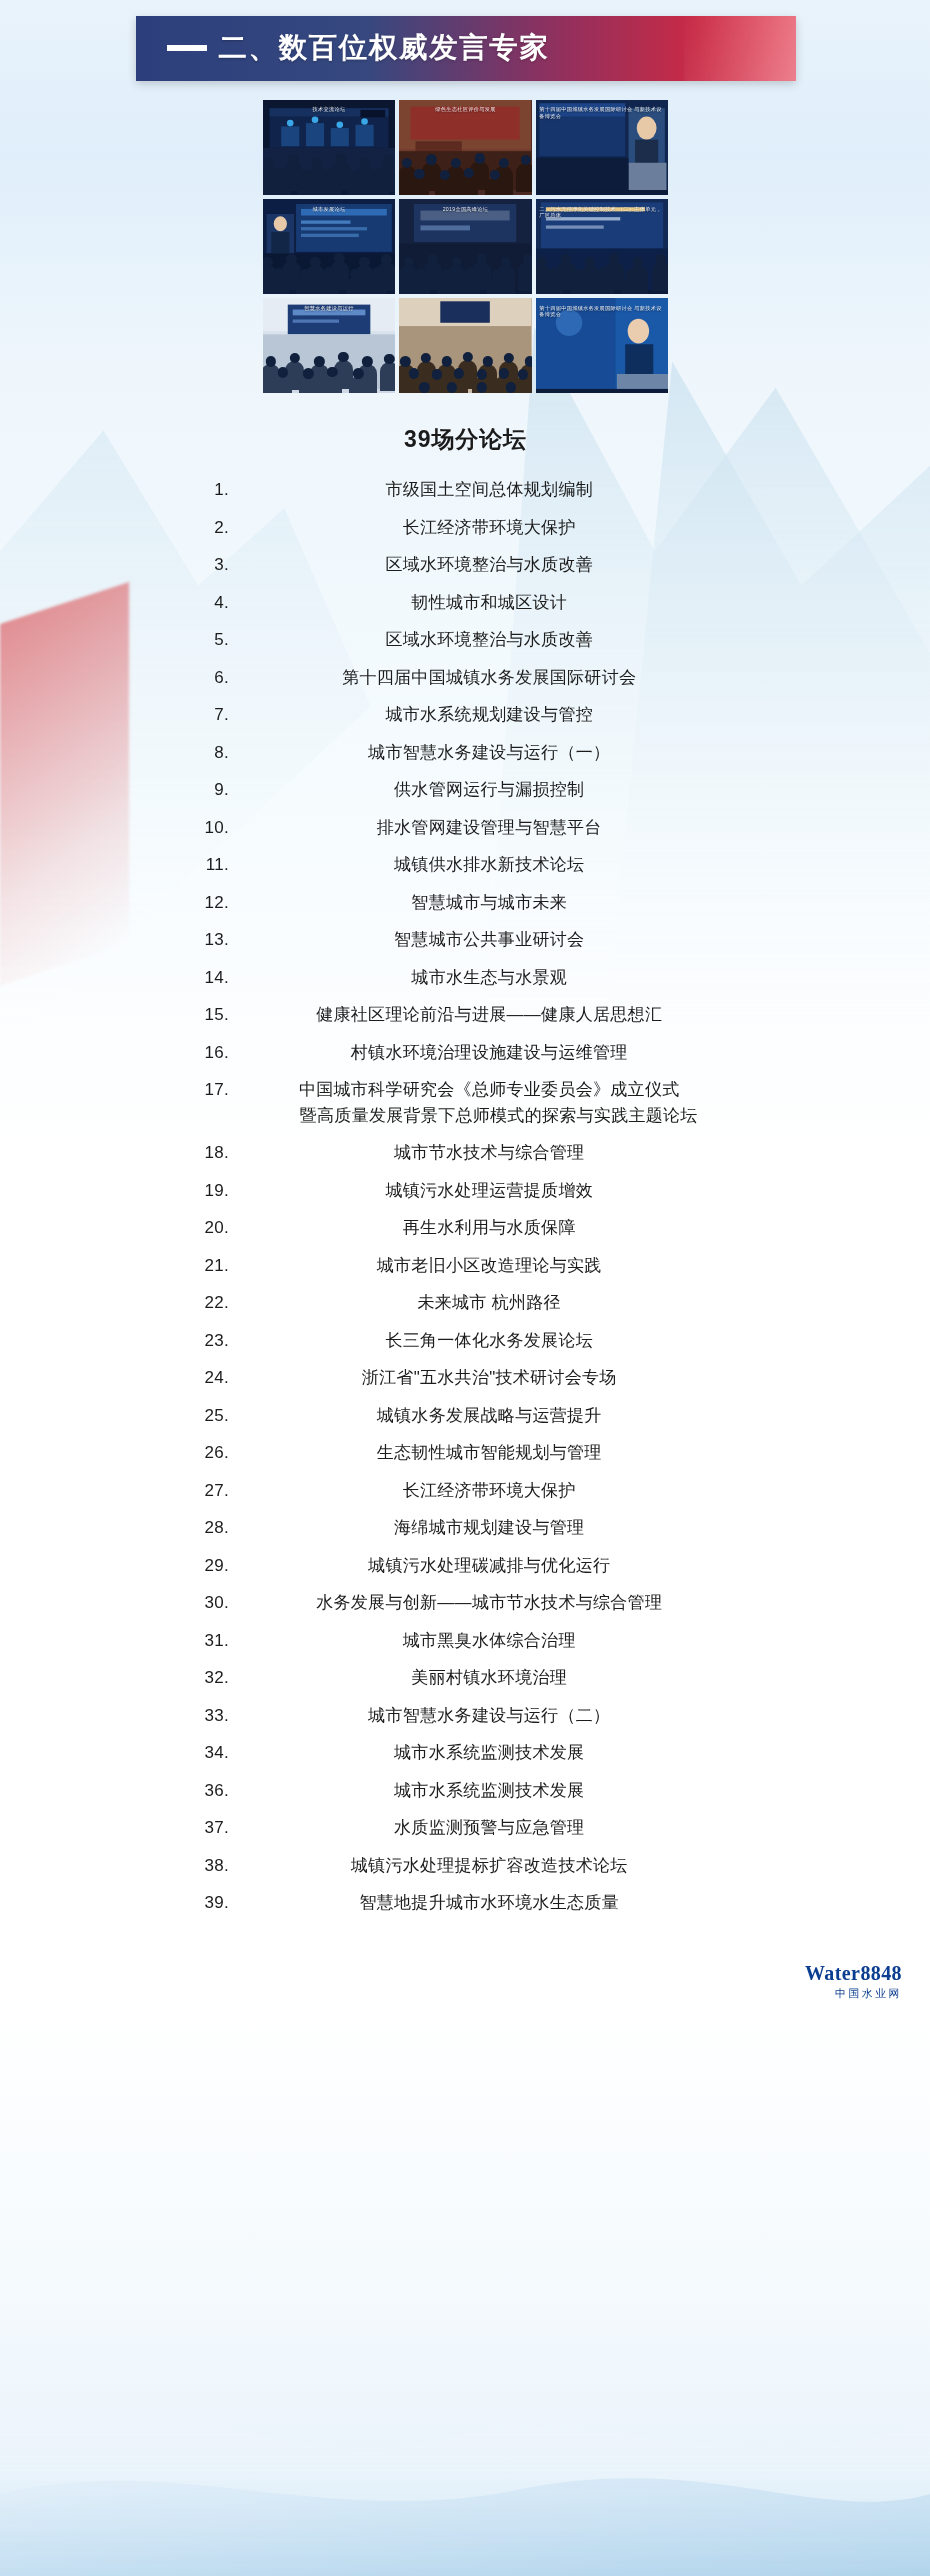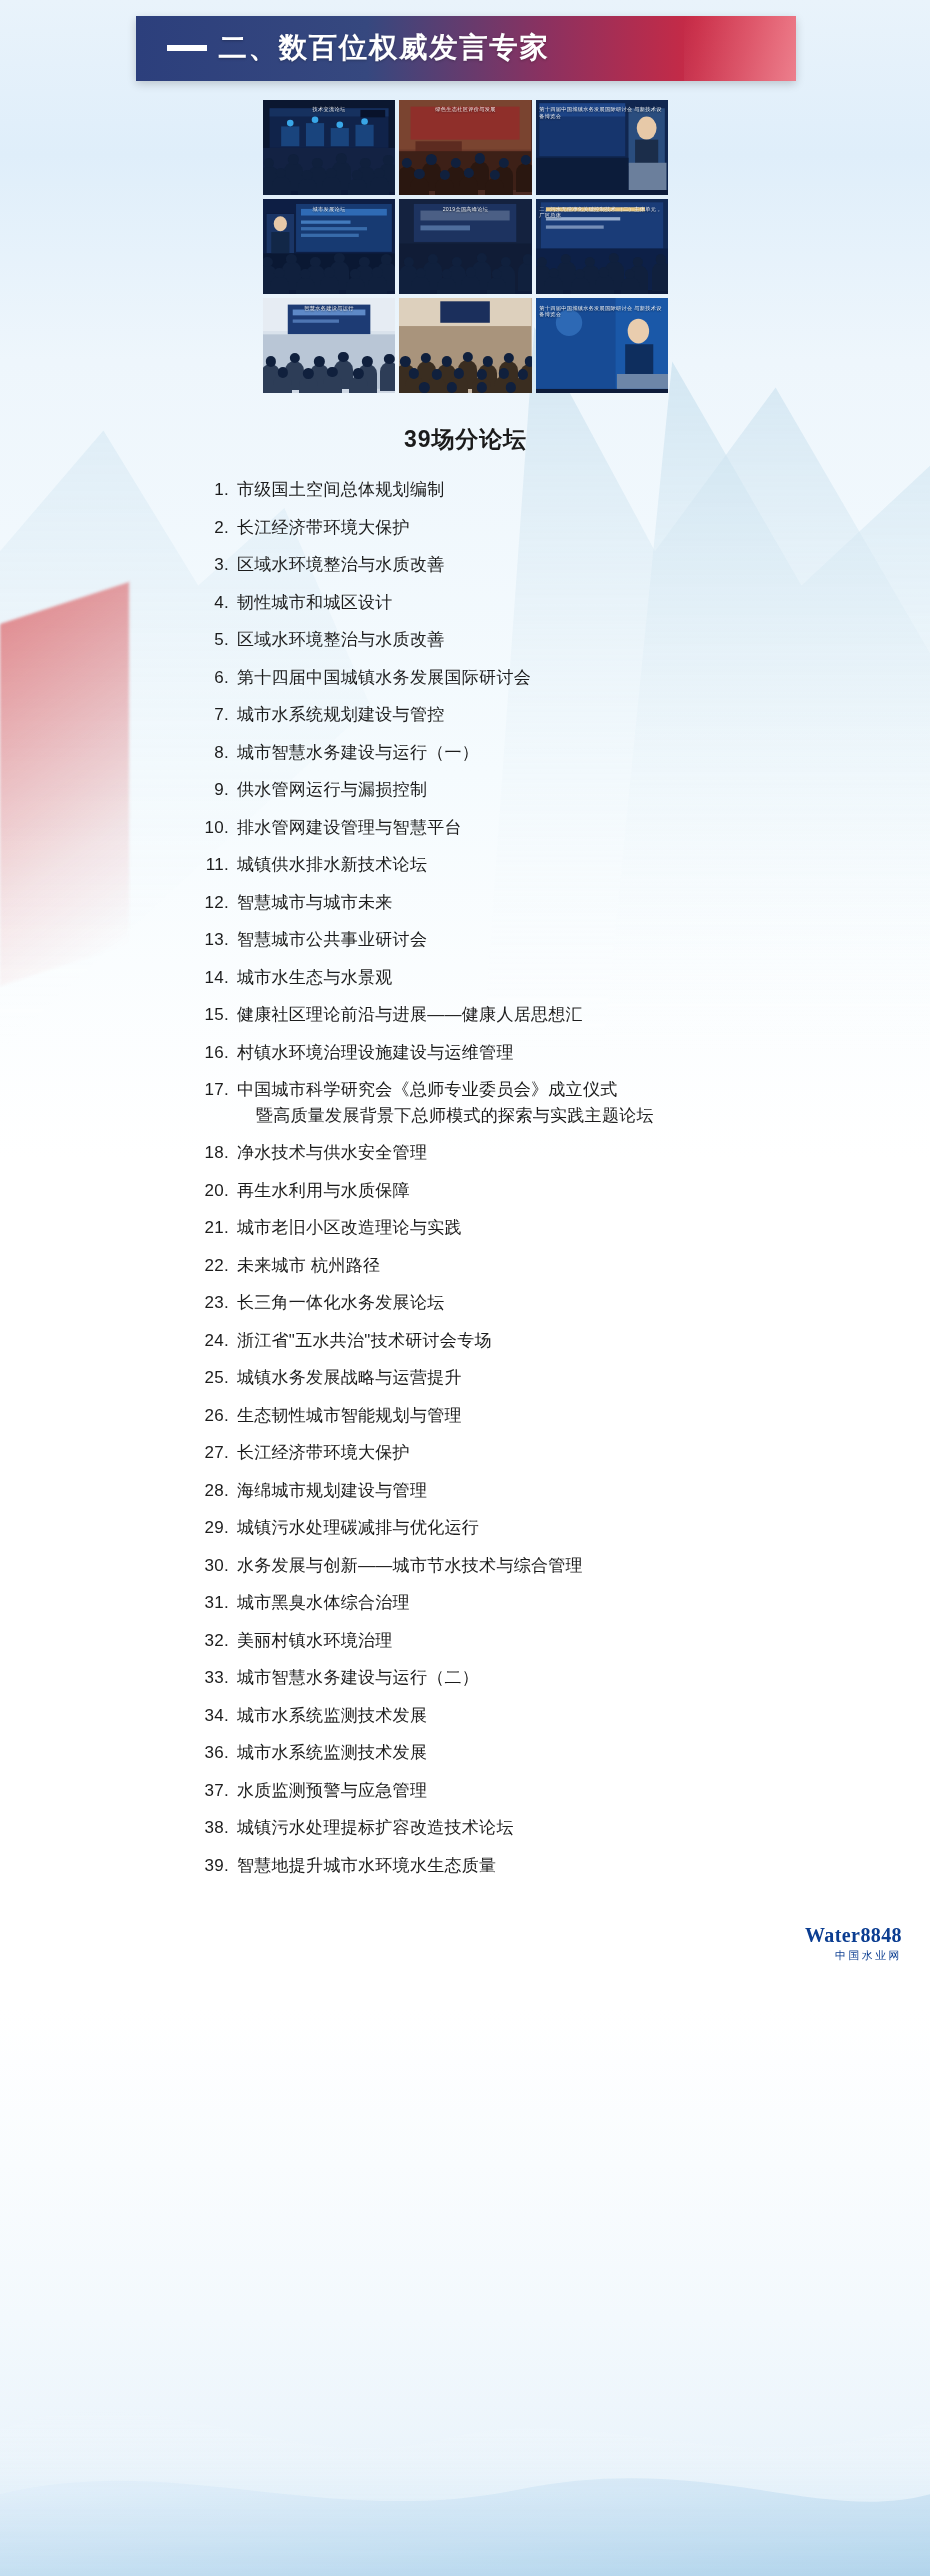--- a/index.html
+++ b/index.html
@@ -174,21 +174,21 @@
     line-height: 1.5;
     margin-bottom: 12px;
     letter-spacing: 0.3px;
   }
   .num {
     flex: none;
     width: 31px;
     text-align: right;
     margin-right: 7.8px;
   }
-  .txt { flex: 1; }
+  .txt { flex: 1; text-align: center; }
   .txt .cont {
     display: block;
     padding-left: 19px;
   }
 
   
   .footer {
     display: flex;
     justify-content: flex-end;
     align-items: flex-end;
@@ -554,21 +554,25 @@
     <div class="item">
       <div class="num">17.</div>
       <div class="txt">
         <span>中国城市科学研究会《总师专业委员会》成立仪式</span>
         <span class="cont">暨高质量发展背景下总师模式的探索与实践主题论坛</span>
       </div>
     </div>
 
     <div class="item">
         <div class="num">18.</div>
-        <div class="txt">净水技术与供水安全管理</div>
+        <div class="txt">城市节水技术与综合管理</div>
+      </div>
+    <div class="item">
+        <div class="num">19.</div>
+        <div class="txt">城镇污水处理运营提质增效</div>
       </div>
     <div class="item">
         <div class="num">20.</div>
         <div class="txt">再生水利用与水质保障</div>
       </div>
     <div class="item">
         <div class="num">21.</div>
         <div class="txt">城市老旧小区改造理论与实践</div>
       </div>
     <div class="item">

